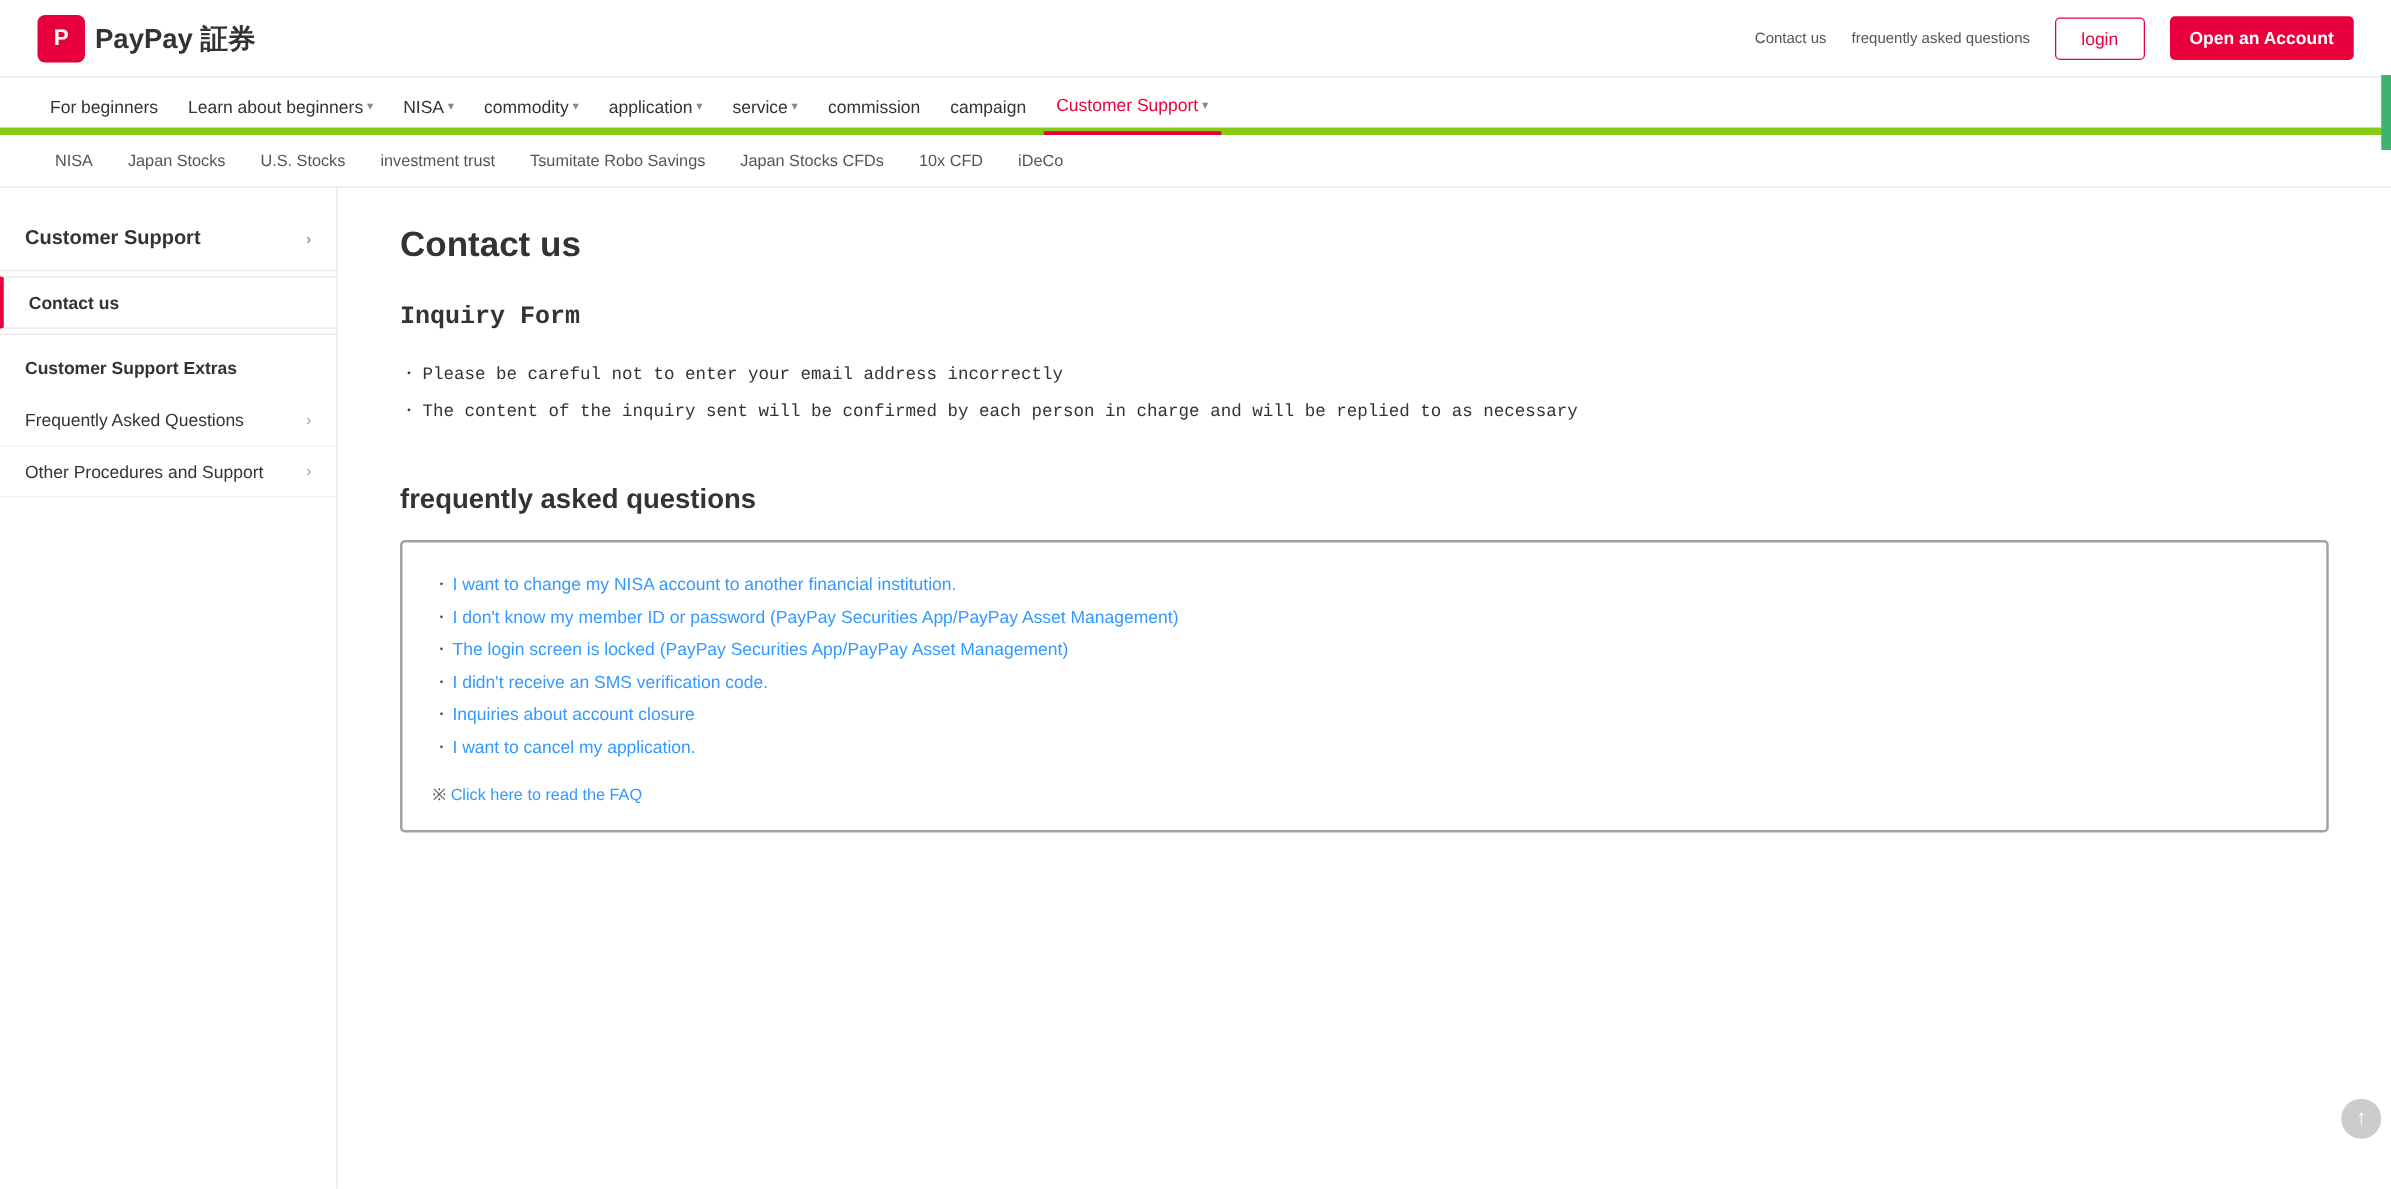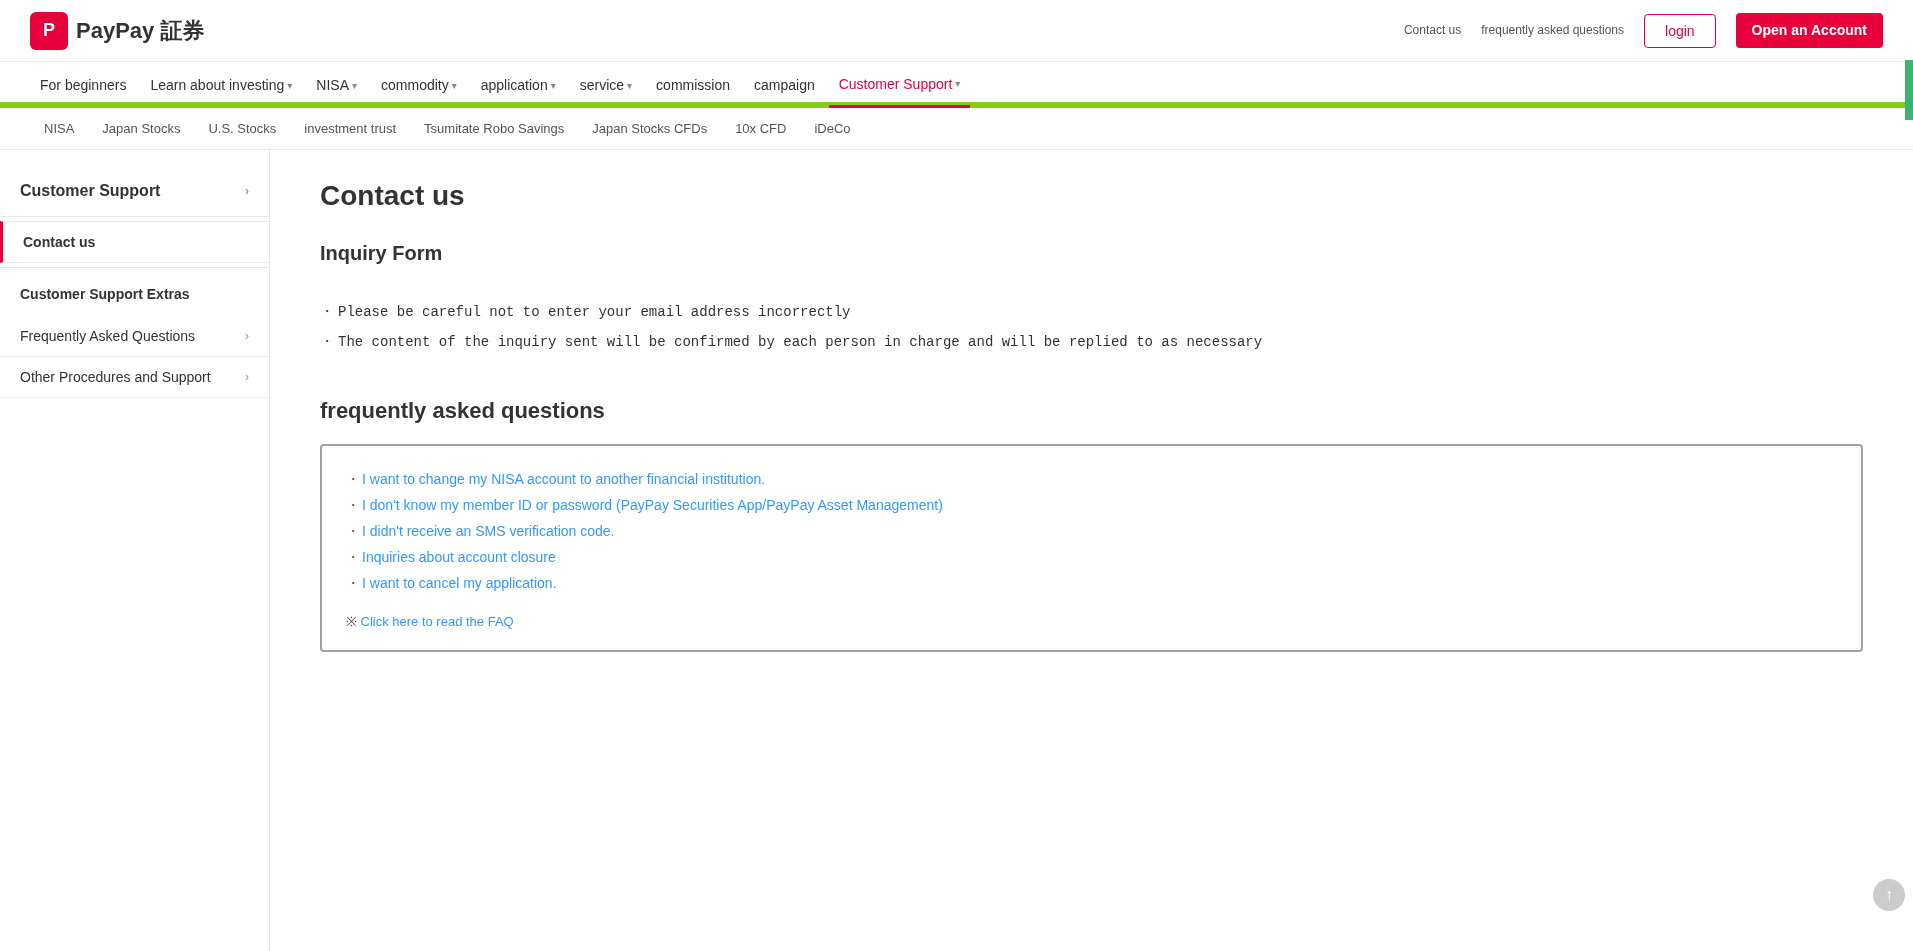--- a/index.html
+++ b/index.html
@@ -196,21 +196,22 @@
     .page-title {
       font-size: 28px;
       font-weight: bold;
       color: #333;
       margin-bottom: 30px;
     }
     .section-title {
       font-size: 20px;
       font-weight: bold;
       color: #333;
-      margin-bottom: 32px;
+      margin-bottom: 20px;
+      font-family: Liberation Mono, monospace;
     }
     .bullet-list {
       list-style: none;
       padding: 0;
       margin-bottom: 40px;
       font-family: Liberation Mono, monospace;
     }
     .bullet-list li {
       padding: 4px 0 4px 18px;
       position: relative;
@@ -311,21 +312,21 @@
     <button class="btn-open-account">Open an
 Account</button>
   </div>
 </header>
 
 <nav class="main-nav">
   <div class="nav-item">
     <span>For beginners</span>
   </div>
   <div class="nav-item">
-    <span>Learn about investing</span>
+    <span>Learn about beginners</span>
     <span class="chevron">▾</span>
   </div>
   <div class="nav-item">
     <span>NISA</span>
     <span class="chevron">▾</span>
   </div>
   <div class="nav-item">
     <span>commodity</span>
     <span class="chevron">▾</span>
   </div>
@@ -392,20 +393,21 @@
       <li>Please be careful not to enter your email address incorrectly</li>
       <li>The content of the inquiry sent will be confirmed by each person in charge and will be replied to as necessary</li>
     </ul>
 
     <h2 class="faq-section-title">frequently asked questions</h2>
 
     <div class="faq-box">
       <ul class="faq-list">
         <li><a href="#">I want to change my NISA account to another financial institution.</a></li>
         <li><a href="#">I don't know my member ID or password (PayPay Securities App/PayPay Asset Management)</a></li>
+        <li><a href="#">The login screen is locked (PayPay Securities App/PayPay Asset Management)</a></li>
         <li><a href="#">I didn't receive an SMS verification code.</a></li>
         <li><a href="#">Inquiries about account closure</a></li>
         <li><a href="#">I want to cancel my application.</a></li>
       </ul>
       <div class="faq-note">
         ※ <a href="#">Click here to read the FAQ</a>
       </div>
     </div>
 
   </main>

